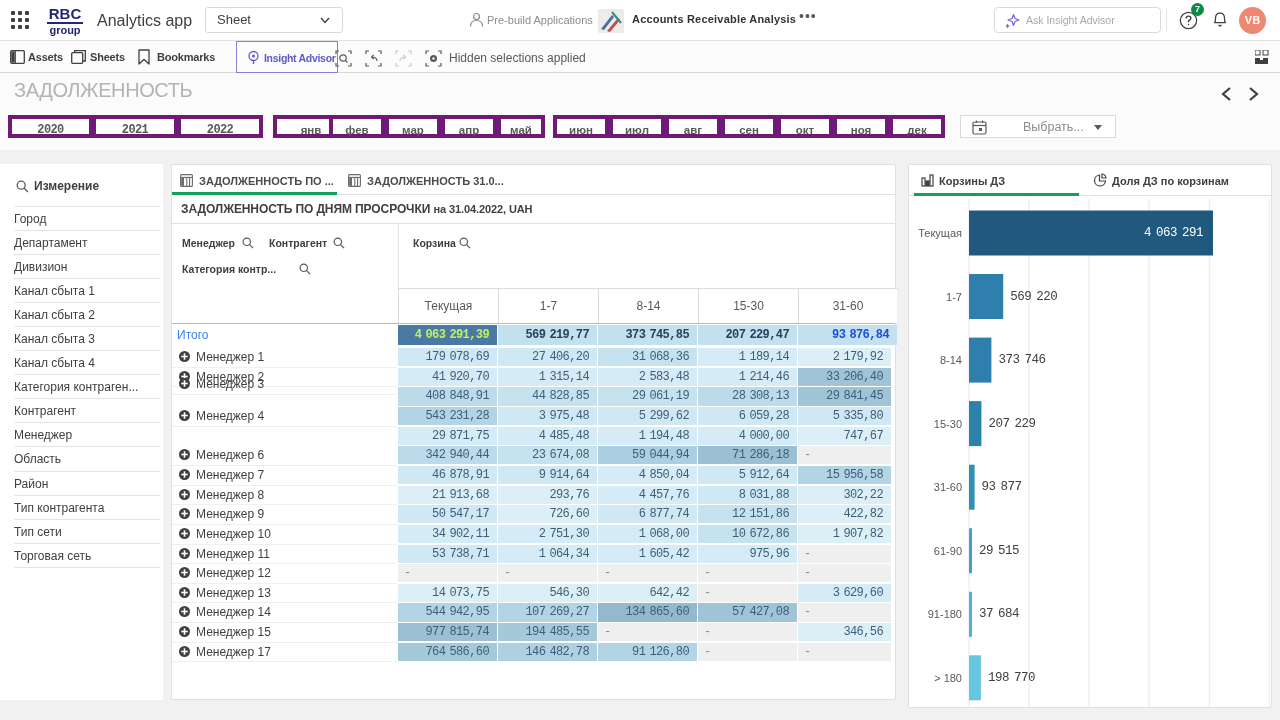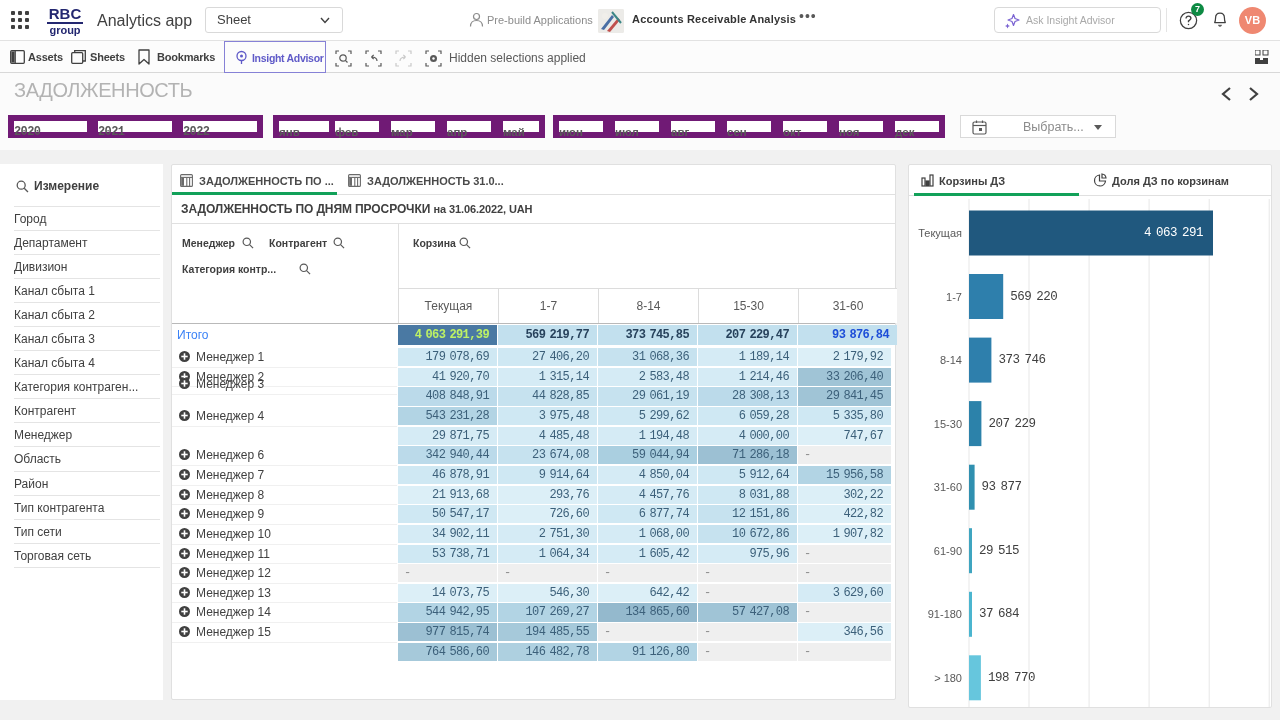--- a/index.html
+++ b/index.html
@@ -17,26 +17,26 @@
 #prebuild { position:absolute; left:487px; top:14px; font-size:11px; color:#8c8c8c; }
 #thumb { position:absolute; left:598px; top:9px; width:26px; height:24px; border-radius:2px; background:#e9e7e4; overflow:hidden; }
 #apptitle { position:absolute; left:632px; top:13px; font-size:11px; font-weight:bold; color:#333; letter-spacing:0.2px; }
 #dots3 { position:absolute; left:799px; top:8px; font-size:14px; color:#595959; letter-spacing:1px; }
 #askbox { position:absolute; left:994px; top:7px; width:167px; height:26px; border:1px solid #d9d9d9; border-radius:4px; background:#fff; }
 #askbox span { position:absolute; left:31px; top:6px; font-size:10.5px; color:#a9a9a9; }
 #avatar { position:absolute; left:1239px; top:7px; width:27px; height:27px; border-radius:50%; background:#ef8871; color:#fff; font-size:11px; font-weight:bold; text-align:center; line-height:27px; }
 #badge7 { position:absolute; left:1191px; top:3px; width:13px; height:13px; border-radius:50%; background:#0d8a43; color:#fff; font-size:9px; font-weight:bold; text-align:center; line-height:13px; }
 
 .tbtxt { position:absolute; top:10px; font-size:11px; font-weight:bold; color:#404040; letter-spacing:-0.2px; }
-#iabtn { position:absolute; left:224px; top:0px; width:102px; height:32px; border:1px solid #8681d6; background:#fcfcfc; white-space:nowrap; }
+#iabtn { position:absolute; left:236px; top:0px; width:102px; height:32px; border:1px solid #8681d6; background:#fcfcfc; white-space:nowrap; }
 #iabtn span { position:absolute; left:27px; top:10px; font-size:10.5px; font-weight:bold; color:#5f5ac8; letter-spacing:-0.3px; }
 #hidtxt { position:absolute; left:449px; top:10px; font-size:12px; color:#595959; }
 
 #bigtitle { position:absolute; left:14px; top:6px; font-size:20px; color:#b3b3b3; letter-spacing:-0.4px; }
-.fbtn { position:absolute; top:41.5px; height:23.5px; background:#fff; border:6px solid #701a75; font-size:12px; color:#595959; text-align:left; line-height:22px; }
+.fbtn { position:absolute; top:41.5px; height:23.5px; background:#fff; border:4px solid #701a75; font-size:12px; color:#595959; text-align:center; line-height:22px; }
 .ybtn { font-family:"Liberation Mono",monospace; font-size:12px; font-weight:bold; letter-spacing:-0.6px; }
 .mbtn { font-weight:bold; font-size:11.5px; margin:0; }
 #selbox { position:absolute; left:960px; top:41.5px; width:156px; height:23.5px; background:#fff; border:1px solid #d9d9d9; }
 #selbox .t { position:absolute; left:62px; top:4px; font-size:12.5px; color:#8c8c8c; }
 #selbox .tri { position:absolute; right:13px; top:9px; width:0; height:0; border-left:4.5px solid transparent; border-right:4.5px solid transparent; border-top:5px solid #595959; }
 
 #sidebar { position:absolute; left:0px; top:14px; width:163px; height:536px; background:#fff; }
 #dimhead { position:absolute; left:34px; top:15px; font-size:12px; font-weight:bold; color:#404040; }
 #sitems { position:absolute; left:0px; top:41.5px; width:160px; }
 #sitems::before { content:''; display:block; margin-left:14px; width:146px; border-top:1px solid #e4e4e4; }
@@ -266,21 +266,21 @@
     <svg class="icn" style="left:176px;top:9px" width="13" height="13" viewBox="0 0 13 13" fill="none" stroke="#6a6a6a" stroke-width="1.1">
       <rect x="0.6" y="0.6" width="11.8" height="11.8" rx="1"></rect>
         <line x1="0.6" y1="3.4" x2="12.4" y2="3.4"></line>
       <rect x="1.2" y="4" width="2.8" height="7.8" fill="#6a6a6a" stroke="none"></rect>
       <line x1="6.8" y1="3.4" x2="6.8" y2="12.4"></line>
         <line x1="9.6" y1="3.4" x2="9.6" y2="12.4"></line>
     </svg>
     <div class="tab tabtxt" style="left:195px;top:10px">ЗАДОЛЖЕННОСТЬ 31.0...</div>
     <div id="tabline"></div>
     <div id="tabgreen"></div>
-    <div id="ttitle">ЗАДОЛЖЕННОСТЬ ПО ДНЯМ ПРОСРОЧКИ <small>на 31.06.2022, UAH</small></div>
+    <div id="ttitle">ЗАДОЛЖЕННОСТЬ ПО ДНЯМ ПРОСРОЧКИ <small>на 31.04.2022, UAH</small></div>
     <div id="fline"></div>
     <div class="flab" style="left:10px;top:72px">Менеджер</div>
     <svg class="icn" style="left:70px;top:72px" width="12" height="12" viewBox="0 0 13 13" fill="none" stroke="#595959" stroke-width="1.3">
         <circle cx="5.2" cy="5.2" r="4"></circle>
         <path d="M8.2 8.2 L12 12"></path>
       </svg>
     <div class="flab" style="left:97px;top:72px">Контрагент</div>
     <svg class="icn" style="left:161px;top:72px" width="12" height="12" viewBox="0 0 13 13" fill="none" stroke="#595959" stroke-width="1.3">
         <circle cx="5.2" cy="5.2" r="4"></circle>
         <path d="M8.2 8.2 L12 12"></path>
@@ -446,20 +446,25 @@
 <div class="rlab" style="top:458.1px"><span class="plus"><svg width="11" height="11" viewBox="0 0 11 11">
             <circle cx="5.5" cy="5.5" r="5.5" fill="#404040"></circle>
             <rect x="2.3" y="4.7" width="6.4" height="1.6" fill="#fff"></rect>
             <rect x="4.7" y="2.3" width="1.6" height="6.4" fill="#fff"></rect>
           </svg></span>Менеджер 15</div>
 <div class="dcell" style="left:226px;top:458.1px;width:99px;background:#9cc0d3">977 815,74</div>
 <div class="dcell" style="left:326px;top:458.1px;width:99px;background:#a6c9da">194 485,55</div>
 <div class="dcell dash" style="left:426px;top:458.1px;width:99px;background:#efefef">-</div>
 <div class="dcell dash" style="left:526px;top:458.1px;width:99px;background:#efefef">-</div>
 <div class="dcell" style="left:626px;top:458.1px;width:93px;background:#dceff7">346,56</div>
+<div class="rlab" style="top:477.8px"><span class="plus"><svg width="11" height="11" viewBox="0 0 11 11">
+            <circle cx="5.5" cy="5.5" r="5.5" fill="#404040"></circle>
+            <rect x="2.3" y="4.7" width="6.4" height="1.6" fill="#fff"></rect>
+            <rect x="4.7" y="2.3" width="1.6" height="6.4" fill="#fff"></rect>
+          </svg></span>Менеджер 17</div>
 <div class="dcell" style="left:226px;top:477.8px;width:99px;background:#a6c9da">764 586,60</div>
 <div class="dcell" style="left:326px;top:477.8px;width:99px;background:#aed0e0">146 482,78</div>
 <div class="dcell" style="left:426px;top:477.8px;width:99px;background:#b2d4e4">91 126,80</div>
 <div class="dcell dash" style="left:526px;top:477.8px;width:99px;background:#efefef">-</div>
 <div class="dcell dash" style="left:626px;top:477.8px;width:93px;background:#efefef">-</div>
   </div>
 
   <div id="rpanel">
     <svg class="icn" style="left:12px;top:9px" width="13" height="13" viewBox="0 0 13 13" fill="none" stroke="#404040" stroke-width="1.2">
       <rect x="1" y="4" width="3" height="8"></rect>

